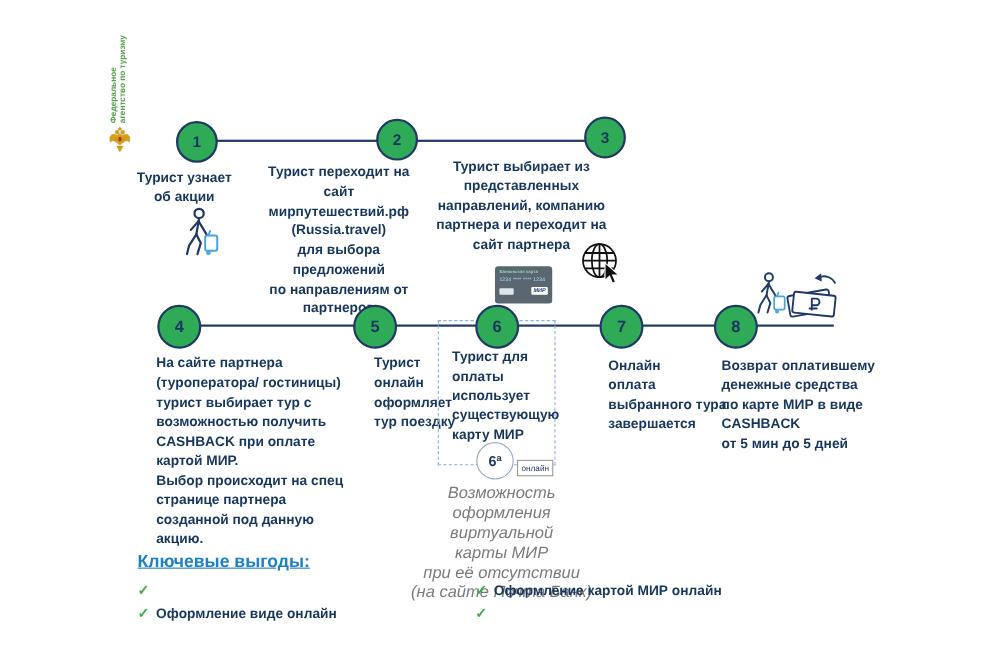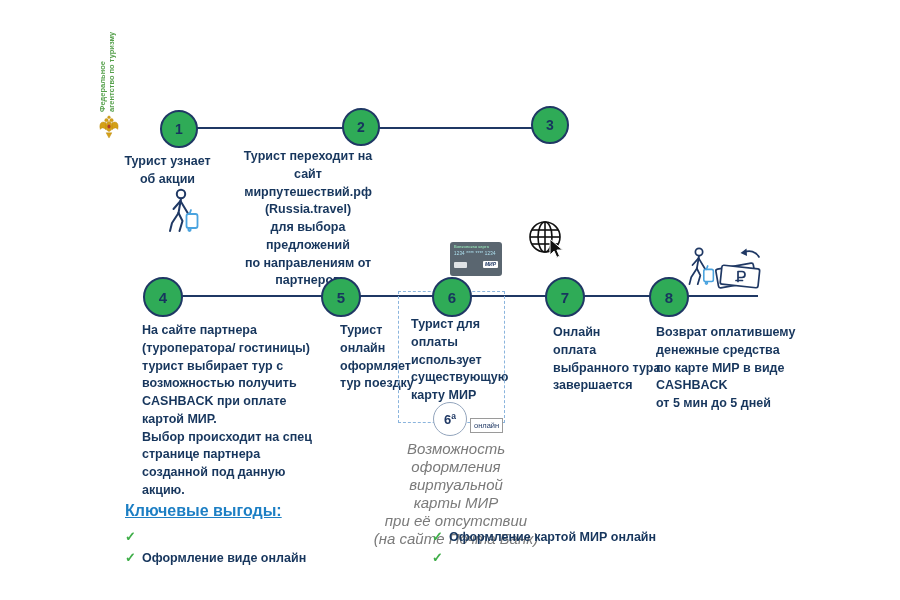--- a/index.html
+++ b/index.html
@@ -102,20 +102,25 @@
     </div>
 
   <div class="stext center" style="left:110px;top:153px;width:115px">Турист узнает
 об акции</div>
   <div class="stext center" style="left:232px;top:148px;width:152px">Турист переходит на сайт
 мирпутешествий.рф
 (Russia.travel)
 для выбора предложений
 по направлениям от
 партнеров</div>
+  <div class="stext center" style="left:388px;top:143px;width:172px">Турист выбирает из
+представленных
+направлений, компанию
+партнера и переходит на
+сайт партнера</div>
 
   <svg class="icon" style="left:166px;top:188px" width="38" height="50" viewBox="0 0 38 50" fill="none" stroke="#1f3864" stroke-width="2" stroke-linecap="round" stroke-linejoin="round">
     <circle cx="15" cy="6" r="4.2"></circle>
     <path d="M15 10.5 L12.5 25"></path>
     <path d="M14.5 13 L7.5 21"></path>
     <path d="M14.5 13 L22 25.5"></path>
     <path d="M12.5 25 L6 35 L4 43"></path>
     <path d="M12.5 25 L16.5 33 L13.5 43"></path>
     <g stroke="#4aa3df" stroke-width="1.8">
       <rect x="20.5" y="26" width="11" height="14" rx="2"></rect>

